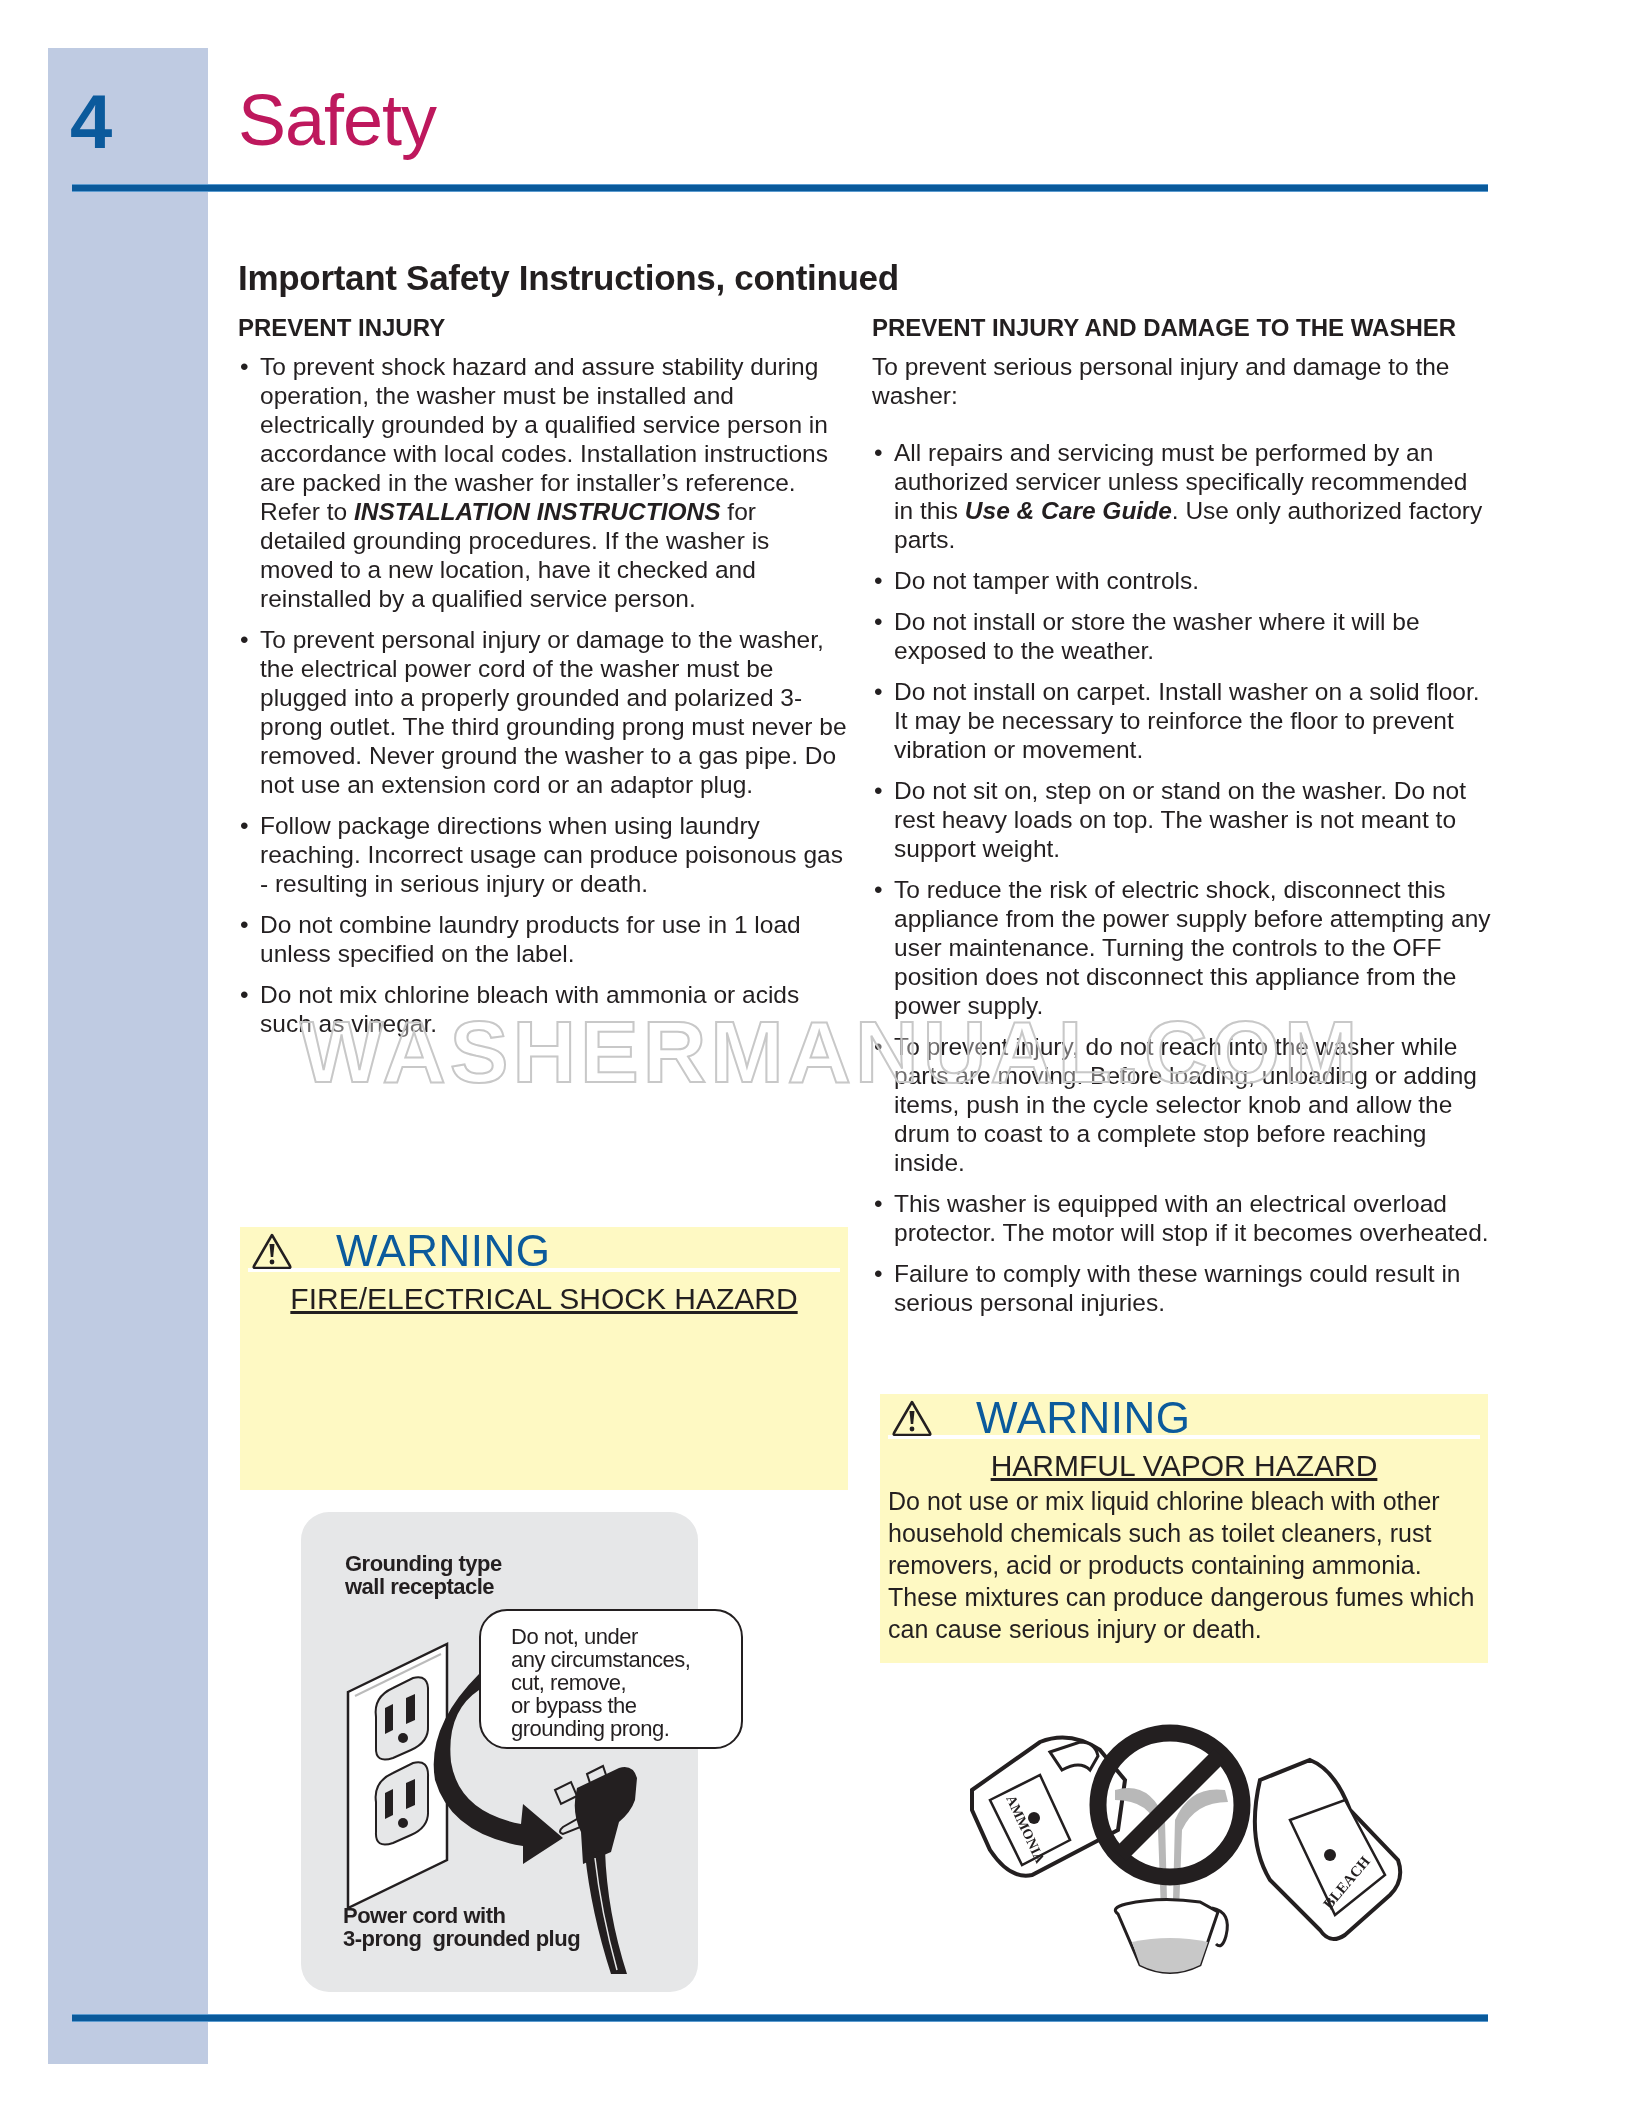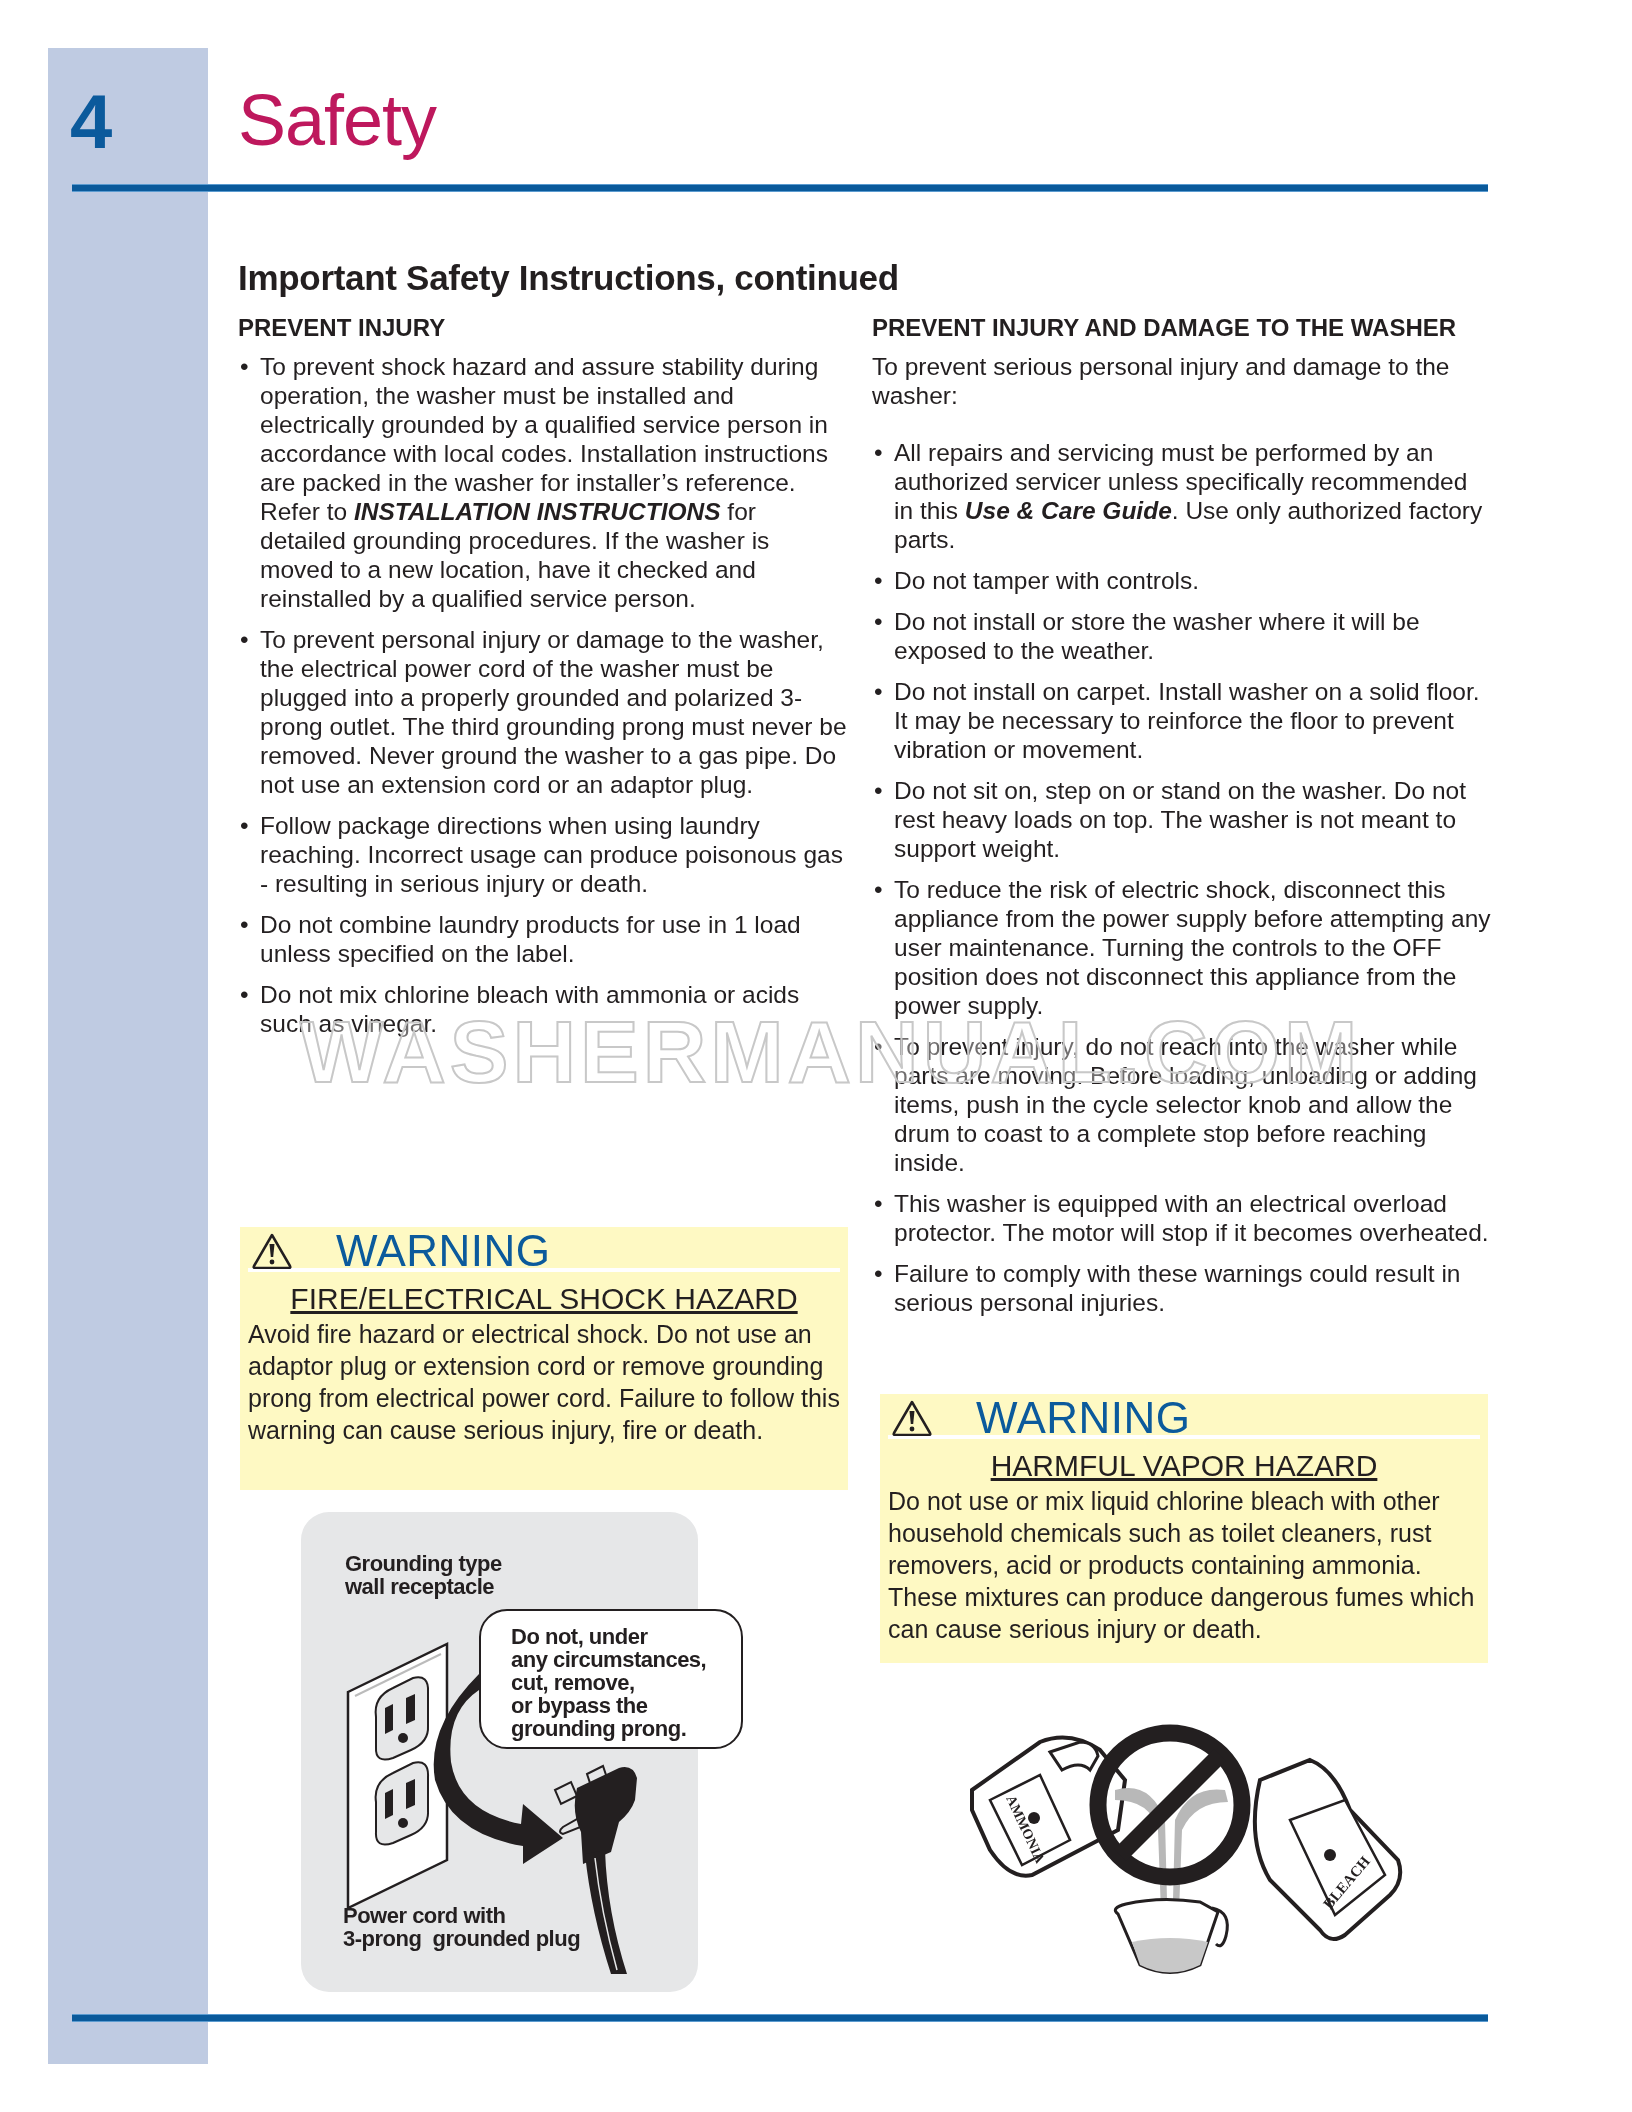--- a/index.html
+++ b/index.html
@@ -32,21 +32,21 @@
   .warn-head { position: relative; height: 45px; border-bottom: 4px solid #ffffff; margin-bottom: 6px; }
   .warn-icon { position: absolute; left: 4px; top: 6px; width: 40px; height: 36px; }
   .warn-word { position: absolute; left: 88px; top: 2px; font-size: 44px; line-height: 44px; color: #0b5a9c; font-weight: normal; letter-spacing: 0.5px; }
   .warn-hazard { text-align: center; font-size: 30px; line-height: 34px; margin: 10px 0 2px 0; text-decoration: underline; }
   .warn-body { font-size: 25px; line-height: 32px; }
 
   .figure-box { position: absolute; left: 301px; top: 1512px; width: 397px; height: 480px; background: #e6e7e8; border-radius: 28px; }
   .fig-label { position: absolute; font-size: 22px; line-height: 23px; font-weight: bold; color: #231f20; letter-spacing: -0.5px; }
   .fig-label.top { left: 44px; top: 40px; }
   .fig-label.bottom { left: 42px; top: 392px; }
-  .callout { position: absolute; left: 178px; top: 97px; width: 264px; height: 140px; background: #fff; border: 2px solid #231f20; border-radius: 28px; padding: 14px 0 0 30px; font-size: 22px; line-height: 23px; font-weight: bold; letter-spacing: -0.5px; }
+  .callout { position: absolute; left: 178px; top: 97px; width: 264px; height: 140px; background: #fff; border: 2px solid #231f20; border-radius: 28px; padding: 14px 0 0 30px; font-size: 22px; line-height: 23px; font-weight: normal; letter-spacing: -0.5px; }
   .outlet-svg { position: absolute; left: 0; top: 0; }
 
   .chem-svg { position: absolute; left: 950px; top: 1690px; }
 
   .watermark { position: absolute; left: 300px; top: 1012px; width: 1080px; height: 80px; font-size: 88px; line-height: 80px; font-weight: bold; color: rgba(255,255,255,0.35); -webkit-text-stroke: 2px #c8c8c8; letter-spacing: 4px; white-space: nowrap; pointer-events: none; }
 </style>
 </head>
 <body>
 
 <div class="sidebar"></div>
@@ -70,21 +70,20 @@
 <div class="warn one">
   <div class="warn-head">
     <svg class="warn-icon" viewBox="0 0 40 36">
       <path d="M20 2 L38 33 Q39 35 37 35 L3 35 Q1 35 2 33 Z" fill="none" stroke="#231f20" stroke-width="2.5" stroke-linejoin="round"></path>
       <path d="M17.5 11 L22.5 11 L21.2 24 L18.8 24 Z" fill="#231f20"></path>
       <circle cx="20" cy="29" r="2.4" fill="#231f20"></circle>
     </svg>
     <span class="warn-word">WARNING</span>
   </div>
   <div class="warn-hazard">FIRE/ELECTRICAL SHOCK HAZARD</div>
-  <div class="warn-body">Avoid fire hazard or electrical shock. Do not use an adaptor plug or extension cord or remove grounding prong from electrical power cord. Failure to follow this warning can cause serious injury, fire or death.</div>
 </div>
 
 <div class="figure-box">
   <svg class="outlet-svg" width="479" height="480" viewBox="0 0 479 480">
 
     <g>
       <path d="M47 180 L146 132 L146 348 L47 396 Z" fill="#ffffff" stroke="#231f20" stroke-width="2.5"></path>
       <path d="M54 184 L140 142" stroke="#bbb" stroke-width="2" fill="none"></path>
 
       <path d="M75 205 Q72 185 92 176 L112 166 Q128 162 127 180 L127 214 Q128 230 110 238 L92 246 Q74 252 75 235 Z" fill="#e6e7e8" stroke="#231f20" stroke-width="2"></path>

